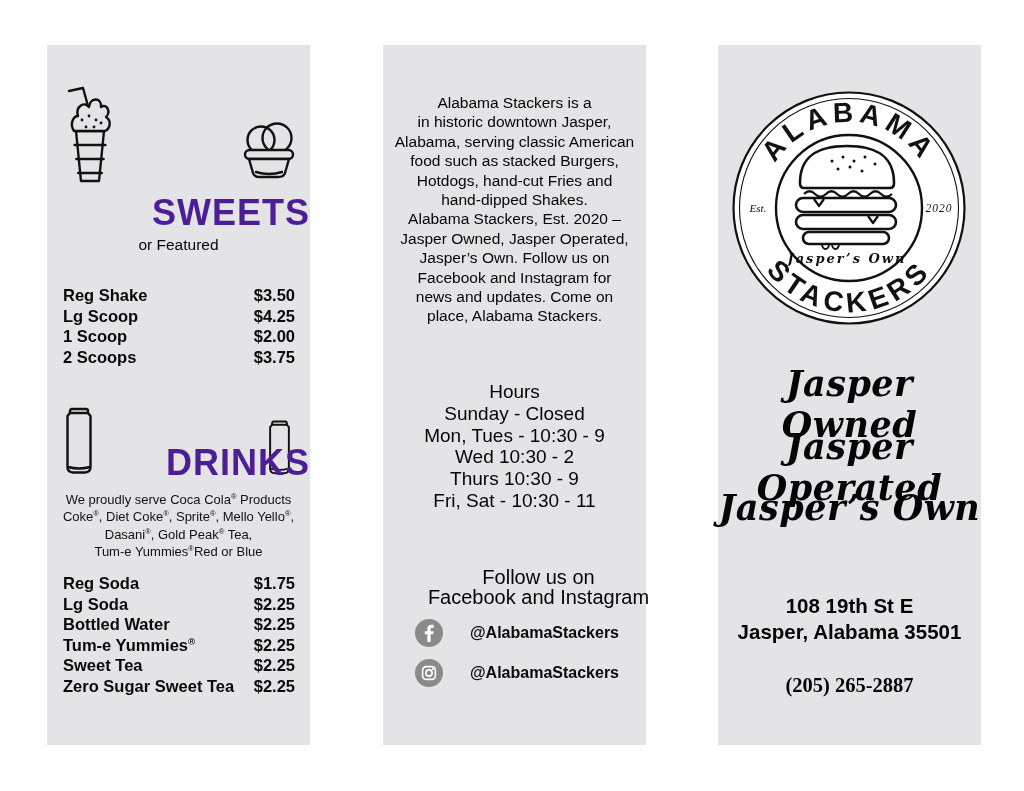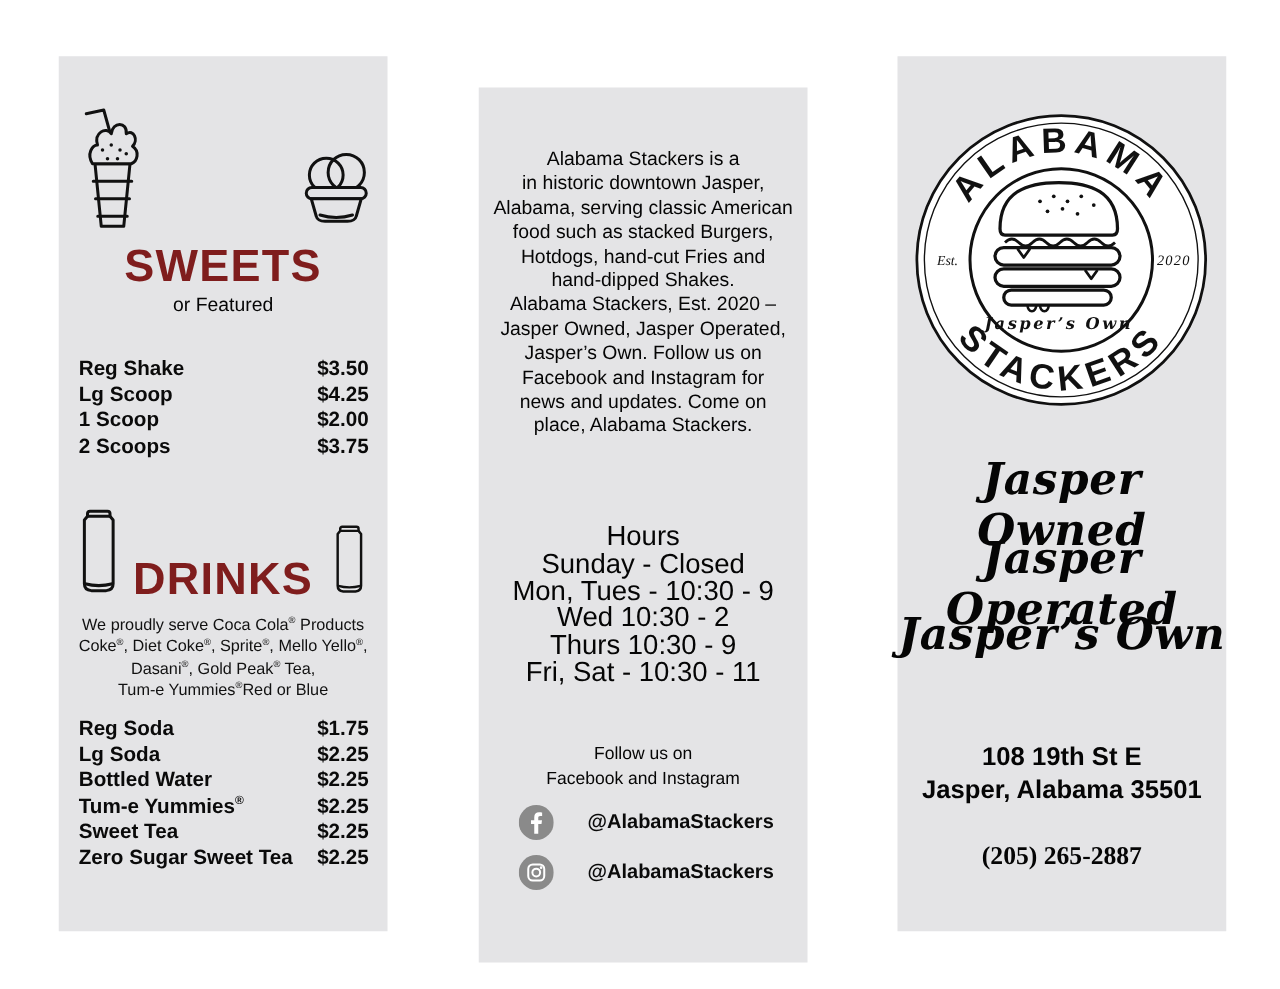--- a/index.html
+++ b/index.html
@@ -4,44 +4,44 @@
 <style>
   html,body{margin:0;padding:0;}
   body{
     width:1024px;height:791px;background:#ffffff;
     font-family:"Liberation Sans", sans-serif;
     -webkit-font-smoothing:antialiased;
   }
   .sheet{position:relative;width:1024px;height:791px;background:#ffffff;overflow:hidden;}
   .panel{position:absolute;top:45px;width:263px;height:700px;background:#e4e4e6;}
   #panel-left{left:47px;}
-  #panel-mid{left:383px;margin-top:25px;}
+  #panel-mid{left:383px;}
   #panel-right{left:718px;}
   .abs{position:absolute;}
   .ctr{width:100%;text-align:center;}
 
   
   .shake-icon{left:15px;top:40px;width:52px;height:100px;}
   .icecream-icon{left:194px;top:77px;width:56px;height:58px;}
-  .big-title{font-size:36px;font-weight:bold;color:#7f1d1d;letter-spacing:1px;line-height:1;}
+  .big-title{font-size:36px;font-weight:bold;color:#4c1d95;letter-spacing:1px;line-height:1;text-align:right;}
   .sweets-title{top:150px;}
   .sweets-sub{top:190px;font-size:15.5px;line-height:19px;color:#050505;}
   .price-list{left:16px;right:15px;}
   .sweets-list{top:240px;}
   .drinks-list{top:528px;}
   .price-row{display:flex;justify-content:space-between;line-height:20.6px;font-size:16.5px;font-weight:bold;color:#0a0a0a;}
   .can-left{left:15px;top:361px;width:34px;height:70px;}
   .can-right{left:217px;top:374px;width:31px;height:57px;}
   .drinks-title{top:400px;}
   .serve-note{top:446px;font-size:13px;line-height:17.3px;color:#111;}
 
   
   .about{top:48px;left:9px;right:9px;text-align:center;font-size:15.5px;line-height:19.4px;color:#050505;}
-  .hours{top:348px;font-size:22px;line-height:21.8px;color:#050505;}
-  .follow{top:523px;font-size:14px;line-height:19.5px;color:#050505;}
+  .hours{top:336px;font-size:19px;line-height:21.8px;color:#050505;}
+  .follow{top:523px;font-size:20px;line-height:19.5px;color:#050505;padding-left:24px;}
   .social-row{left:32px;display:flex;align-items:center;gap:27px;}
   .social-fb{top:574px;}
   .social-ig{top:614px;}
   .social-icon{width:28px;height:28px;}
   .handle{font-size:16px;font-weight:bold;color:#0a0a0a;}
 
   
   .logo-svg{left:14px;top:46px;width:234px;height:234px;}
   .script-line{font-family:"DejaVu Serif", serif;font-style:italic;font-weight:bold;font-size:35px;color:#050505;letter-spacing:0.5px;}
   .script-1{top:318px;}

